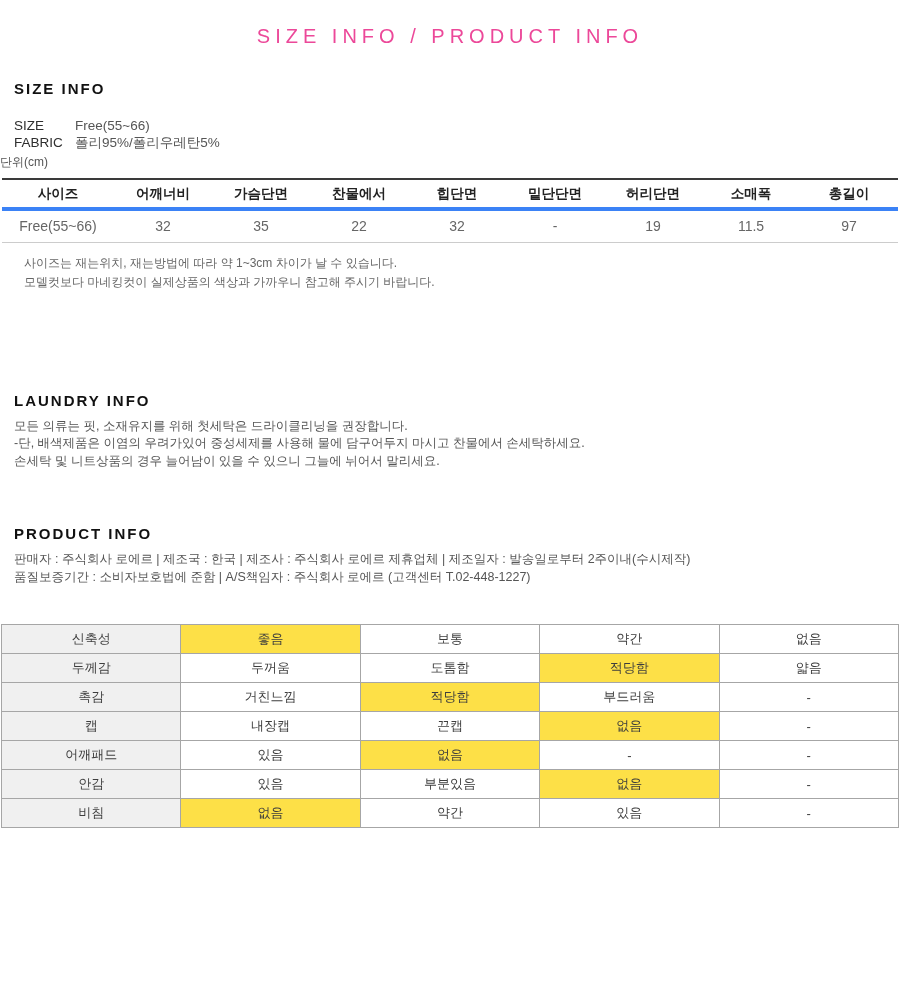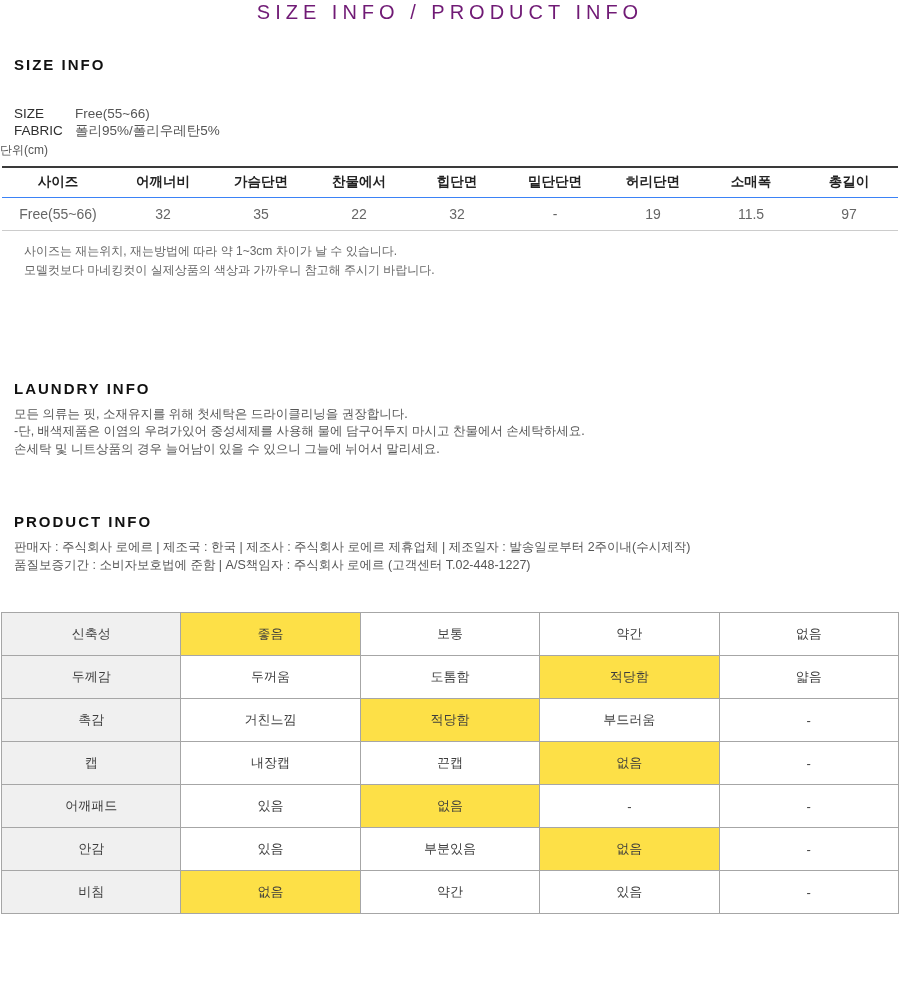--- a/index.html
+++ b/index.html
@@ -11,55 +11,56 @@
     overflow: hidden;
   }
   .page { width: 900px; position: relative; }
 
   .main-title {
     padding-top: 1px;
     text-align: center;
     font-size: 20px;
     font-weight: 300;
     letter-spacing: 5px;
-    color: #701a75;
+    color: #ec4899;
+    margin-top: 24px;
   }
 
   .section-heading {
     margin-left: 14px;
     font-size: 15px;
     font-weight: 700;
     letter-spacing: 2px;
     color: #111;
   }
   .h-size    { margin-top: 32px; }
   .h-laundry { margin-top: 100px; }
   .h-product { margin-top: 55px; }
 
-  .size-meta { margin: 32px 0 0 14px; font-size: 13.5px; line-height: 17px; }
+  .size-meta { margin: 20px 0 0 14px; font-size: 13.5px; line-height: 17px; }
   .size-meta-row { display: flex; }
   .size-meta-label { width: 61px; color: #2e2e2e; }
   .size-meta-value { color: #555; }
 
   .unit-note {
     margin: 3px 10px 0 0;
     text-align: left;
     font-size: 12px;
     color: #555;
   }
 
   table.size-table {
     width: calc(100% - 4px);
     margin: 7px 2px 0 2px;
     border-collapse: collapse;
     table-layout: fixed;
   }
   table.size-table th {
     border-top: 2px solid #3a3a3a;
-    border-bottom: 1px solid #3b82f6;
+    border-bottom: 4px solid #3b82f6;
     height: 30px;
     font-size: 13.5px;
     font-weight: 700;
     color: #222;
     text-align: center;
   }
   table.size-table td {
     height: 33px;
     border-bottom: 1px solid #ccc;
     font-size: 14px;
@@ -73,21 +74,21 @@
   .para-lines { margin: 9px 0 0 14px; font-size: 12.5px; color: #555; line-height: 17.5px; }
 
   table.spec-table {
     width: calc(100% - 2px);
     margin: 38px 1px 0 1px;
     border-collapse: collapse;
     table-layout: fixed;
   }
   table.spec-table td {
     border: 1px solid #a6a6a6;
-    height: 43px;
+    height: 29px;
     text-align: center;
     vertical-align: middle;
     font-size: 13px;
     color: #3d3d3d;
   }
   table.spec-table td.label    { background: #f0f0f0; }
   table.spec-table td.selected { background: #fde047; }
 </style>
 </head>
 <body>

